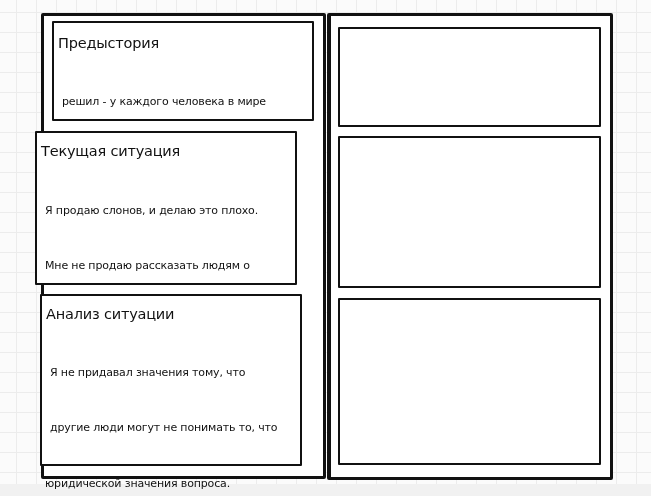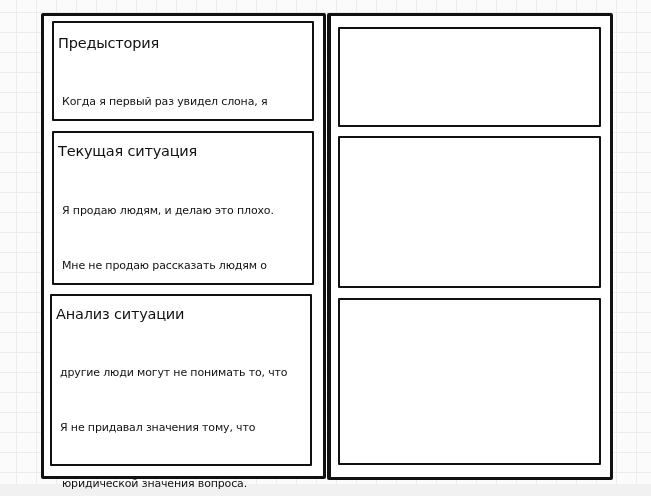--- a/index.html
+++ b/index.html
@@ -22,43 +22,42 @@
 </head>
 <body>
 
 <div class="bottom-strip"></div>
 
 <div class="frame left"></div>
 
 <div class="box" style="left:52px;top:21px;width:262px;height:100px;">
   <div class="title" style="top:12px;">Предыстория</div>
   <div class="body" style="top:34px;">
-    <div>Когда я первый раз увидел слона, я</div>
     <div>решил - у каждого человека в мире</div>
     <div>должен быть свой слон.</div>
   </div>
 </div>
 
-<div class="box" style="left:52px;top:131px;width:262px;height:154px;">
+<div class="box" style="left:35px;top:131px;width:262px;height:154px;">
   <div class="title" style="top:10px;">Текущая ситуация</div>
   <div class="body" style="top:33px;">
-    <div>Я продаю людям, и делаю это плохо.</div>
+    <div>Я продаю слонов, и делаю это плохо.</div>
     <div>Мне не продаю рассказать людям о</div>
     <div>том, как важен и как нужен слон в</div>
     <div>жизни каждого человека. Ещё есть</div>
     <div>сложности с налогообложением и</div>
     <div>юридической значения вопроса.</div>
   </div>
 </div>
 
-<div class="box" style="left:50px;top:294px;width:262px;height:172px;">
+<div class="box" style="left:40px;top:294px;width:262px;height:172px;">
   <div class="title" style="top:10px;">Анализ ситуации</div>
   <div class="body" style="top:32px;">
+    <div>Я не придавал значения тому, что</div>
     <div>другие люди могут не понимать то, что</div>
-    <div>Я не придавал значения тому, что</div>
     
     
     
     
     
   </div>
 </div>
 
 <div class="frame right"></div>
 

